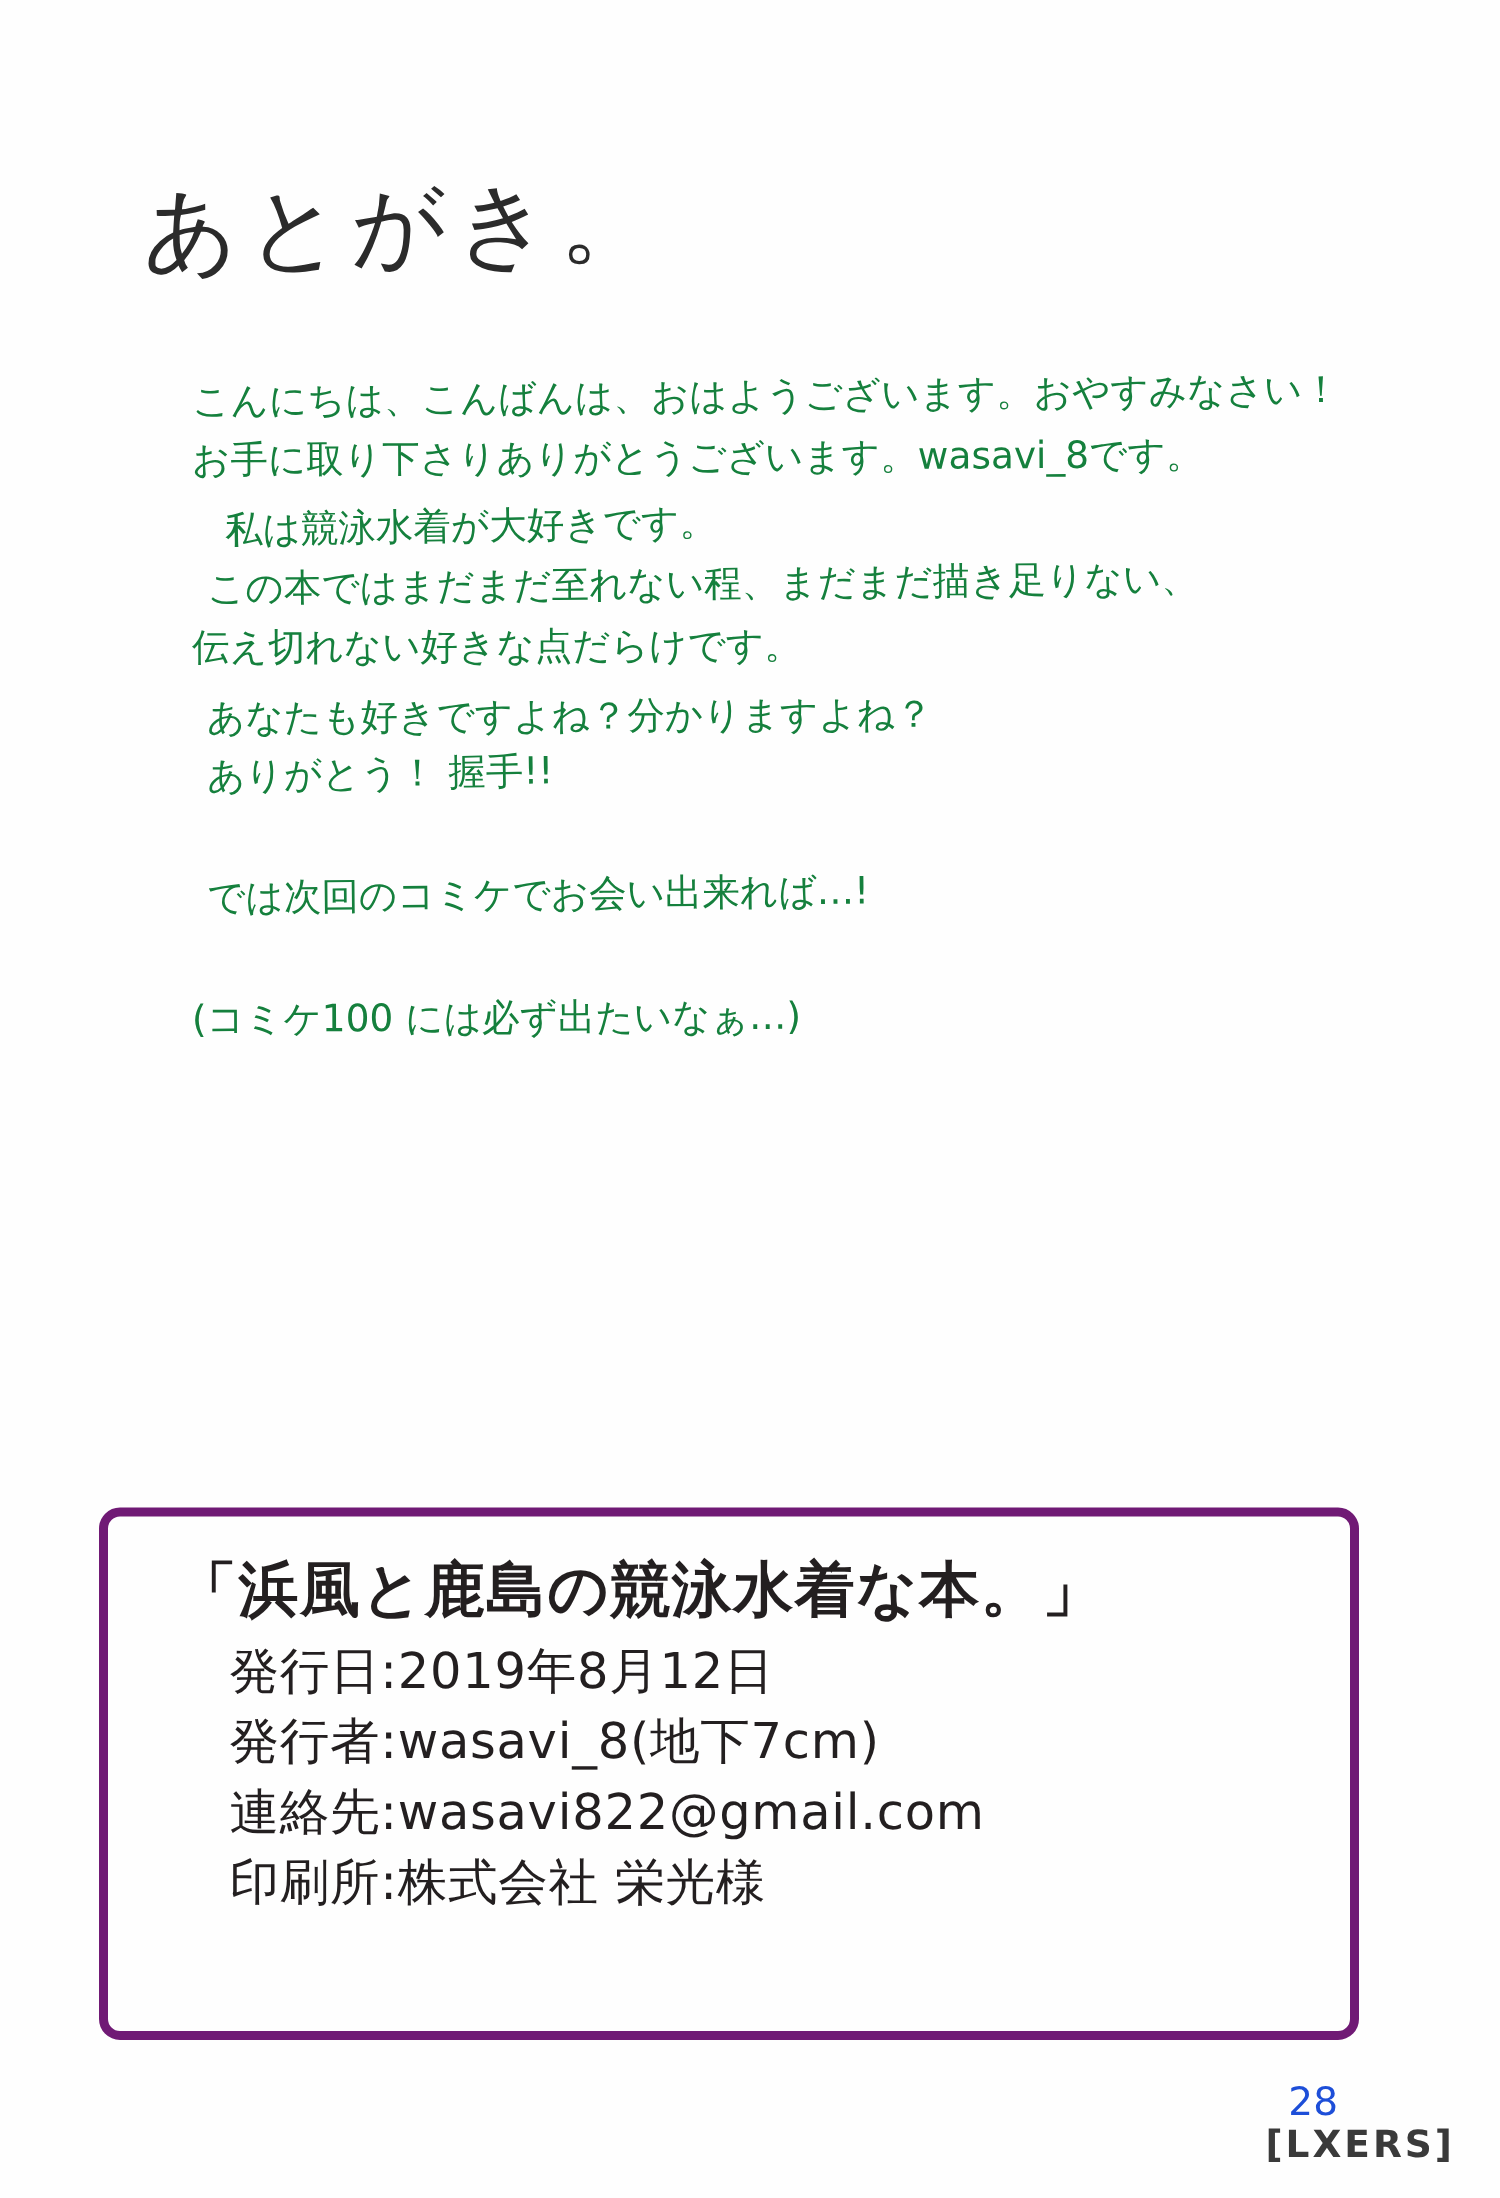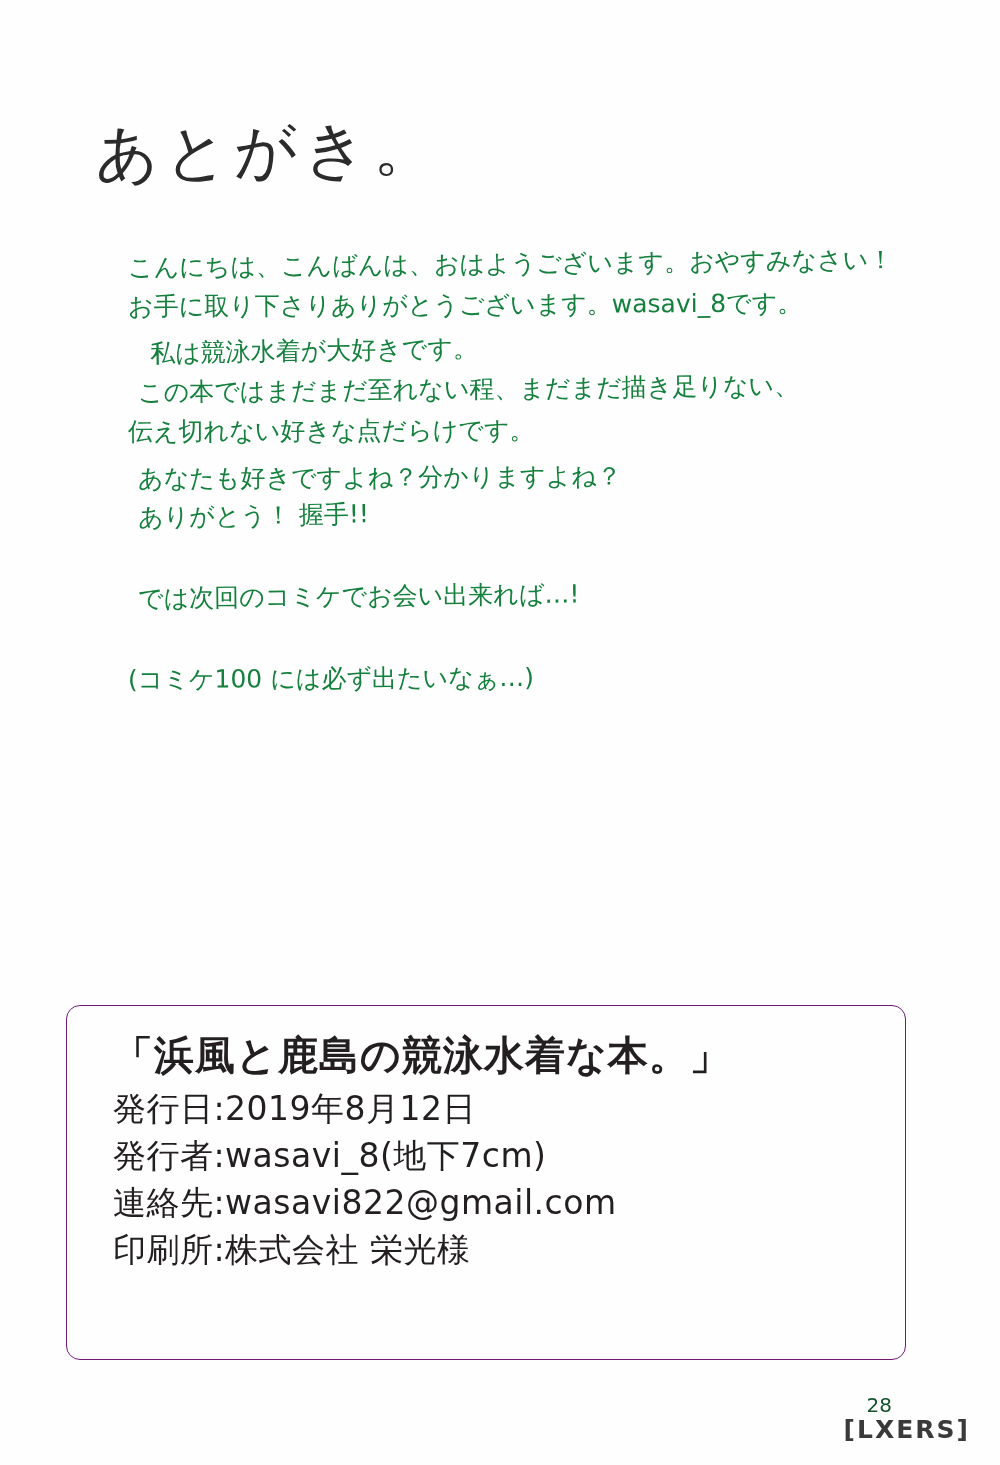--- a/index.html
+++ b/index.html
@@ -62,38 +62,39 @@
   .hw-line.r3 { transform: rotate(-0.9deg); }
   .hw-line.r4 { transform: rotate(-0.2deg); }
 
   
   .colophon {
     position: absolute;
     left: 66px;
     top: 1005px;
     width: 840px;
     height: 355px;
-    border: 1px solid #701a75;
+    border: 6px solid #701a75;
     border-radius: 14px;
     box-sizing: border-box;
     padding: 22px 0 0 46px;
   }
   .colophon .title {
     font-size: 40px;
     line-height: 1.35;
     letter-spacing: 1px;
     font-weight: 700;
     margin-bottom: 4px;
     white-space: nowrap;
   }
   .colophon .row {
     font-size: 33px;
     line-height: 1.42;
     letter-spacing: 0.5px;
     white-space: nowrap;
+    margin-left: 35px;
   }
   .colophon .row.indent {
     padding-left: 105px;
   }
 
   
   .watermark {
     position: absolute;
     right: 30px;
     bottom: 22px;
@@ -110,22 +111,22 @@
   .watermark .wm-bottom {
     font-size: 25px;
     font-weight: 700;
     letter-spacing: 1px;
     line-height: 1.1;
   }
   .pagenum {
     position: absolute;
     right: 108px;
     bottom: 48px;
-    font-size: 20px;
-    color: #14532d;
+    font-size: 26px;
+    color: #1d4ed8;
     text-align: right;
   }
 </style>
 </head>
 <body>
 
 <div class="page">
 
   <div class="afterword-title">あとがき。</div>
 

